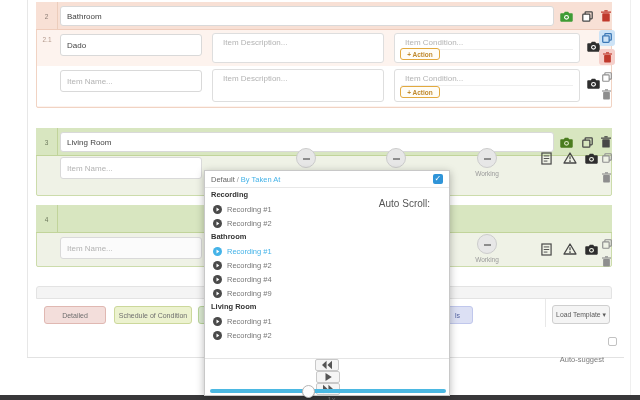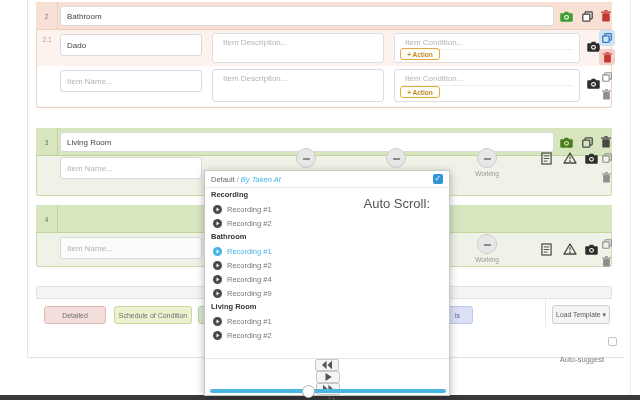--- a/index.html
+++ b/index.html
@@ -55,22 +55,22 @@
   .fbtn.grayb{background:#f4f4f4;border:1px solid #cfcfcf;font-size:6.8px;color:#5a5a5a;}
   .autosuggest{font-size:7.5px;color:#7a7a7a;text-align:right;}
   .cbx{width:9px;height:9px;border:1px solid #c2c2c2;border-radius:2px;background:#fff;}
   
   .popup{left:204px;top:170px;width:246px;height:226px;background:#fff;border:1px solid #c8c8c8;
          box-shadow:0 2px 8px rgba(0,0,0,0.28);z-index:10;}
   .pop-hdr{position:absolute;left:0;top:0;right:0;height:17px;border-bottom:1px solid #e8e8e8;
            display:flex;align-items:center;padding:0 6px;box-sizing:border-box;}
   .pop-hdr .d{font-size:7.5px;color:#666;}
   .pop-hdr .sep{font-size:7.5px;color:#999;margin:0 2px;}
-  .pop-hdr .link{font-size:7.5px;color:#45b3e8;font-style:italic;}
-  .pop-hdr .as{margin-left:auto;font-size:13px;color:#555;margin-top:48px;}
+  .pop-hdr .link{font-size:7.5px;color:#45b3e8;}
+  .pop-hdr .as{margin-left:auto;font-size:10px;color:#555;margin-top:48px;}
   .cbx-on{width:10px;height:10px;margin-left:3px;border-radius:2px;background:#2f94d8;position:relative;}
   .cbx-on::after{content:"✓";position:absolute;left:1.5px;top:-0.5px;font-size:8px;color:#fff;}
   .reclist{position:absolute;left:0;top:17px;right:0;height:170px;overflow:hidden;}
   .rec-h{height:14px;line-height:14px;font-size:7.5px;font-weight:bold;color:#333;padding-left:6px;}
   .rec-i{height:14px;display:flex;align-items:center;padding-left:8px;font-size:7.5px;color:#777;cursor:pointer;}
   .rec-i .pc{display:flex;margin-right:5px;color:#4a4a4a;}
   .rec-i.active{color:#45b3e8;}
   .rec-i.active .pc{color:#45b3e8;}
   .pop-ctrl{position:absolute;left:0;top:187px;right:0;height:30px;border-top:1px solid #e5e5e5;
             display:flex;align-items:center;padding:0 6px;box-sizing:border-box;flex-direction:column;}

